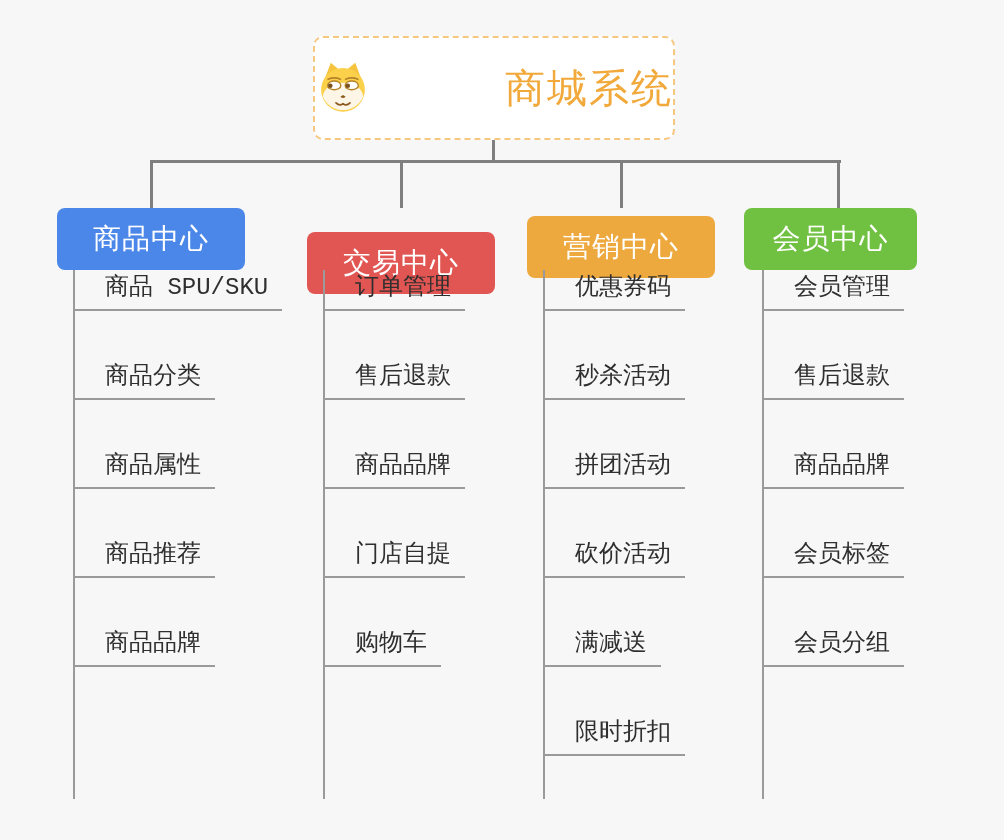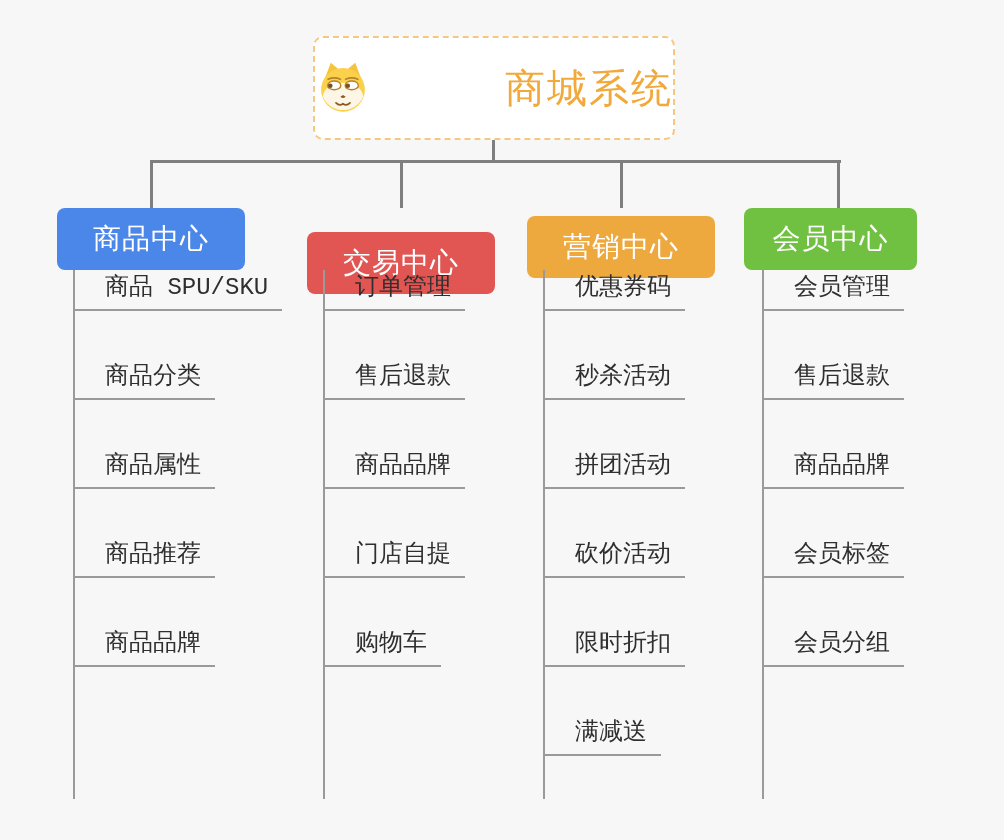--- a/index.html
+++ b/index.html
@@ -163,25 +163,25 @@
     <div class="item-row">
         <span class="item-underline">秒杀活动</span>
       </div>
     <div class="item-row">
         <span class="item-underline">拼团活动</span>
       </div>
     <div class="item-row">
         <span class="item-underline">砍价活动</span>
       </div>
     <div class="item-row">
+        <span class="item-underline">满减送</span>
+      </div>
+    <div class="item-row">
         <span class="item-underline">限时折扣</span>
       </div>
-    <div class="item-row">
-        <span class="item-underline">满减送</span>
-      </div>
   </div>
 
   <div class="branch-column bc3">
     <div class="trunk"></div>
     <div class="item-row">
         <span class="item-underline">会员管理</span>
       </div>
     <div class="item-row">
         <span class="item-underline">售后退款</span>
       </div>

